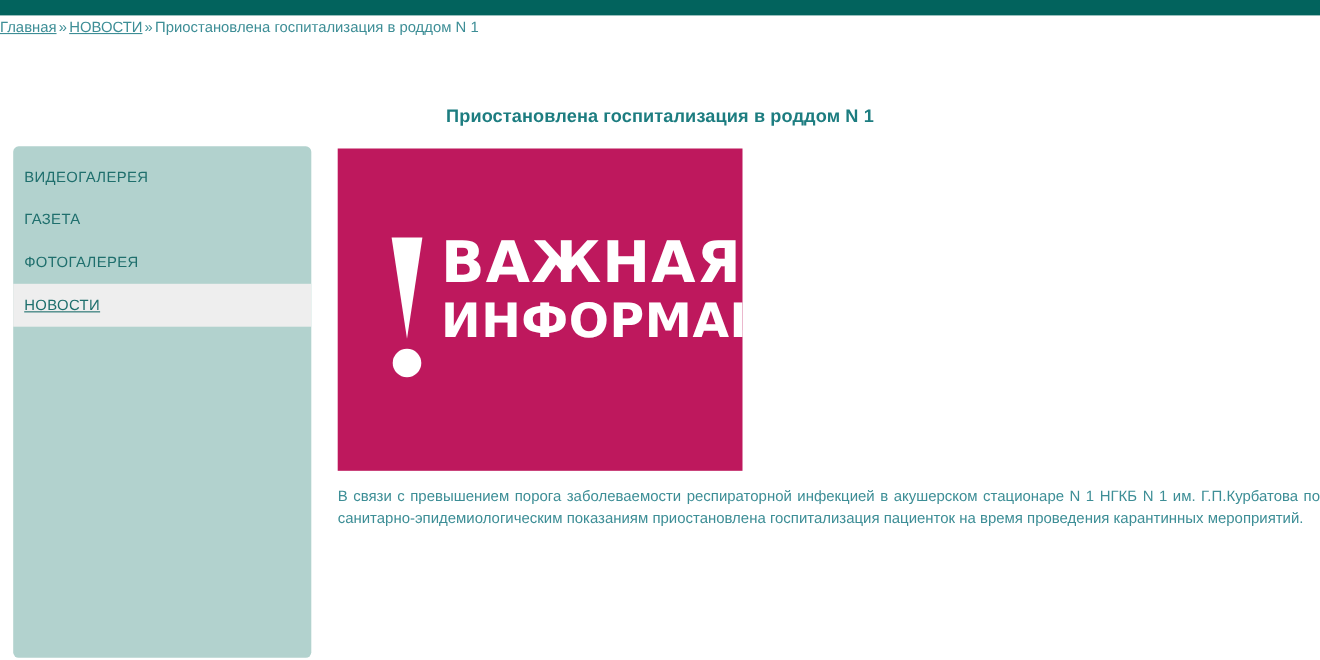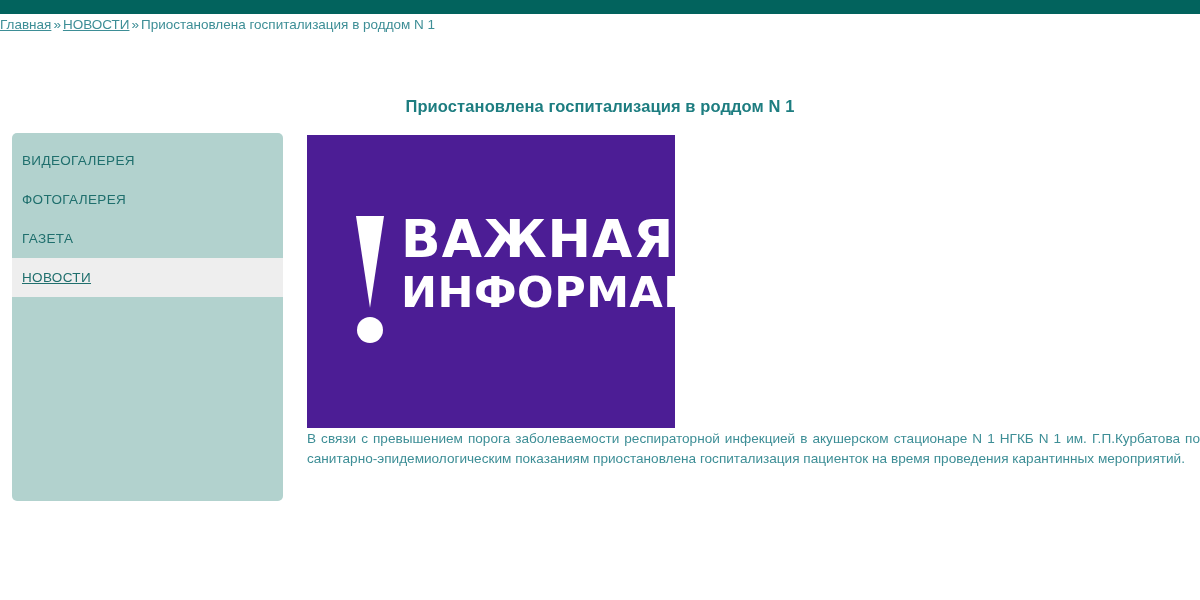--- a/index.html
+++ b/index.html
@@ -62,21 +62,21 @@
     color: #1d7d80;
     letter-spacing: 0.1px;
   }
 
   
   .sidebar {
     position: absolute;
     top: 133px;
     left: 12px;
     width: 271px;
-    height: 368px;
+    height: 465px;
     background: #b2d2ce;
     border-radius: 5px;
     overflow: hidden;
     padding-top: 8px;
     box-sizing: border-box;
   }
   .nav-item {
     display: block;
     height: 39px;
     line-height: 39px;
@@ -103,21 +103,21 @@
     position: absolute;
     top: 135px;
     left: 307px;
     width: 893px;
   }
 
   
   .banner {
     width: 368px;
     height: 293px;
-    background: #4c1d95;
+    background: #be185d;
     position: relative;
     overflow: hidden;
   }
   .banner-inner {
     position: absolute;
     left: 46px;
     top: 76px;
     display: flex;
     align-items: flex-start;
   }
@@ -164,21 +164,21 @@
     color: #ffffff;
     font-weight: bold;
     font-size: 43px;
     line-height: 50px;
     letter-spacing: 0.5px;
     font-family: "DejaVu Sans", "Liberation Sans", sans-serif;
   }
 
   
   .article {
-    margin-top: 1px;
+    margin-top: 13px;
     width: 893px;
   }
   .article p {
     margin: 0 0 14px 0;
     font-size: 13.6px;
     line-height: 19.5px;
     color: #3d8e96;
   }
   .article p.justified {
     text-align: justify;
@@ -188,22 +188,22 @@
 <body>
 
 <div class="topbar"></div>
 
 <div class="breadcrumb"><a href="#" class="bc-link">Главная</a><span class="sep">»</span><a href="#" class="bc-link">НОВОСТИ</a><span class="sep">»</span><span class="current">Приостановлена госпитализация в роддом N 1</span></div>
 
 <h1 class="page-title">Приостановлена госпитализация в роддом N 1</h1>
 
 <nav class="sidebar">
   <a href="#" class="nav-item"><span class="nav-label">ВИДЕОГАЛЕРЕЯ</span></a>
+  <a href="#" class="nav-item"><span class="nav-label">ГАЗЕТА</span></a>
   <a href="#" class="nav-item"><span class="nav-label">ФОТОГАЛЕРЕЯ</span></a>
-  <a href="#" class="nav-item"><span class="nav-label">ГАЗЕТА</span></a>
   <a href="#" class="nav-item active"><span class="nav-label">НОВОСТИ</span></a>
 </nav>
 
 <main class="content">
 
   <div class="banner">
     <div class="banner-inner">
       <span class="excl">
         <span class="excl-stem"></span>
         <span class="excl-dot"></span>

